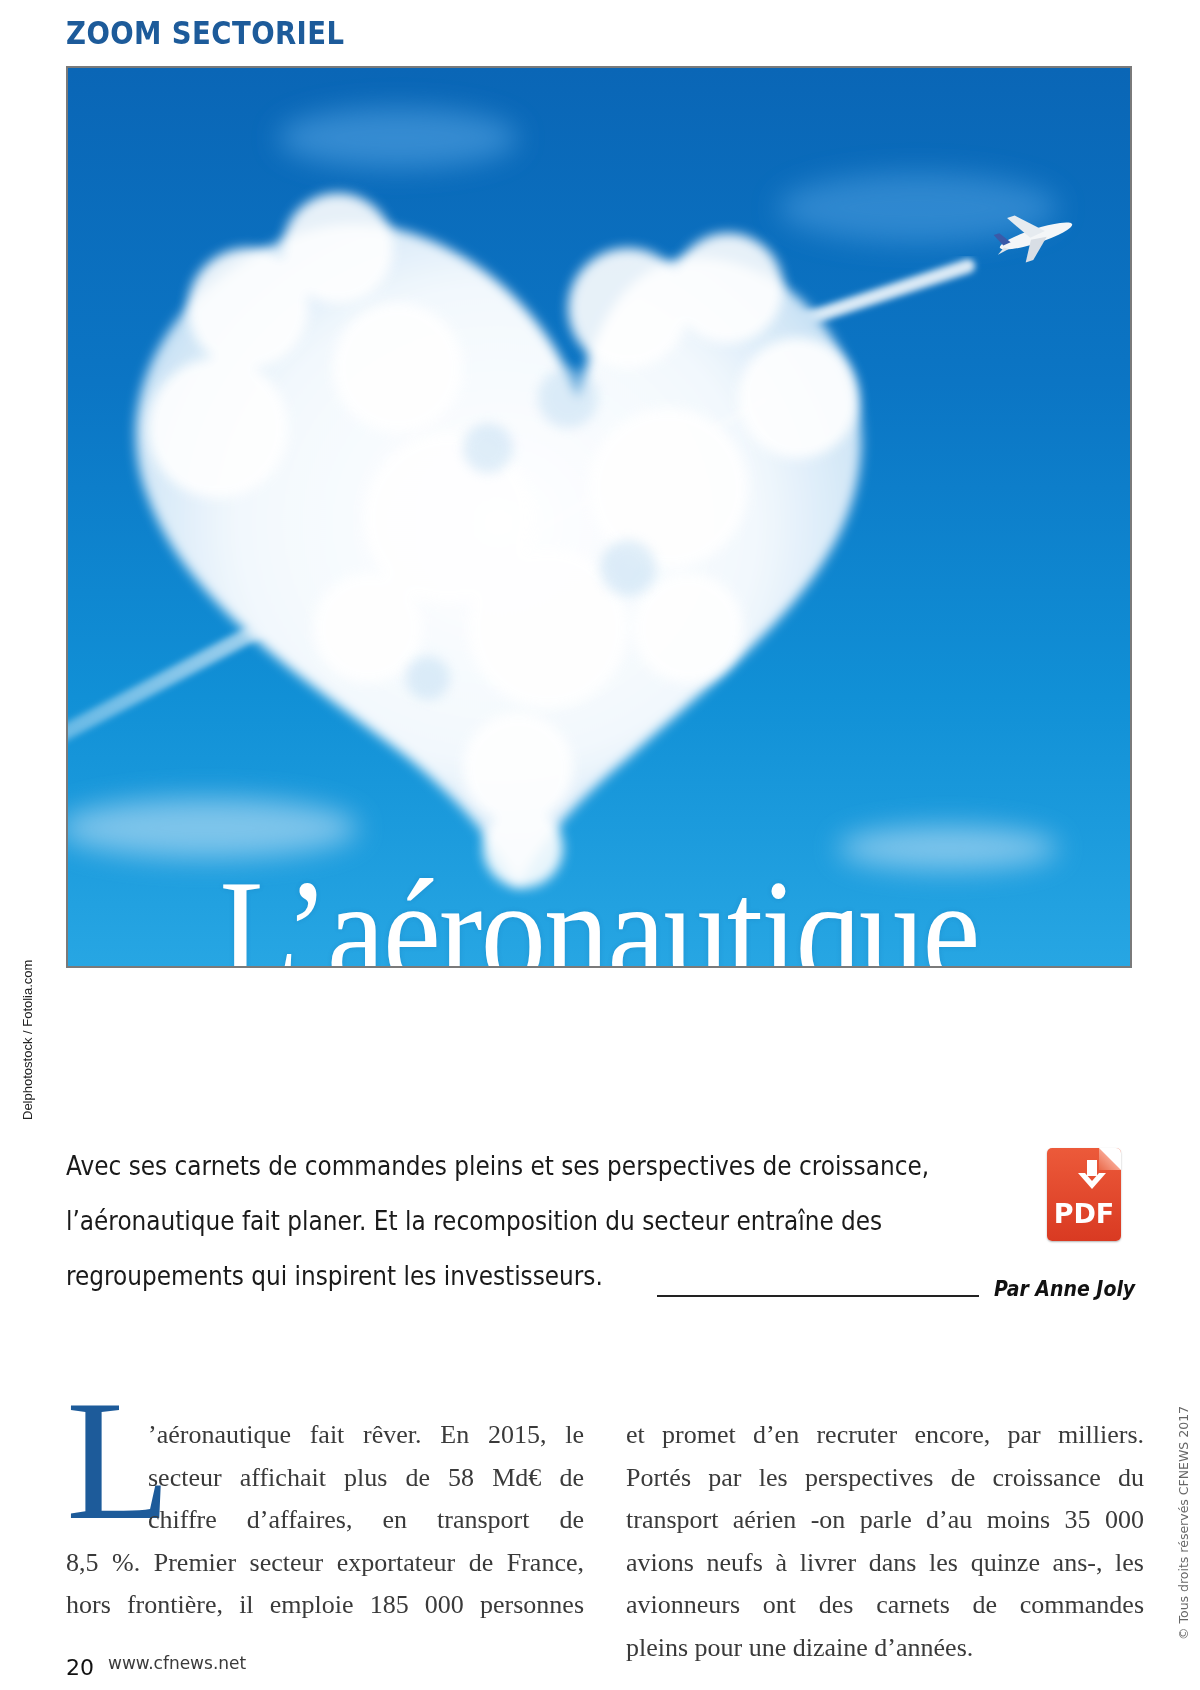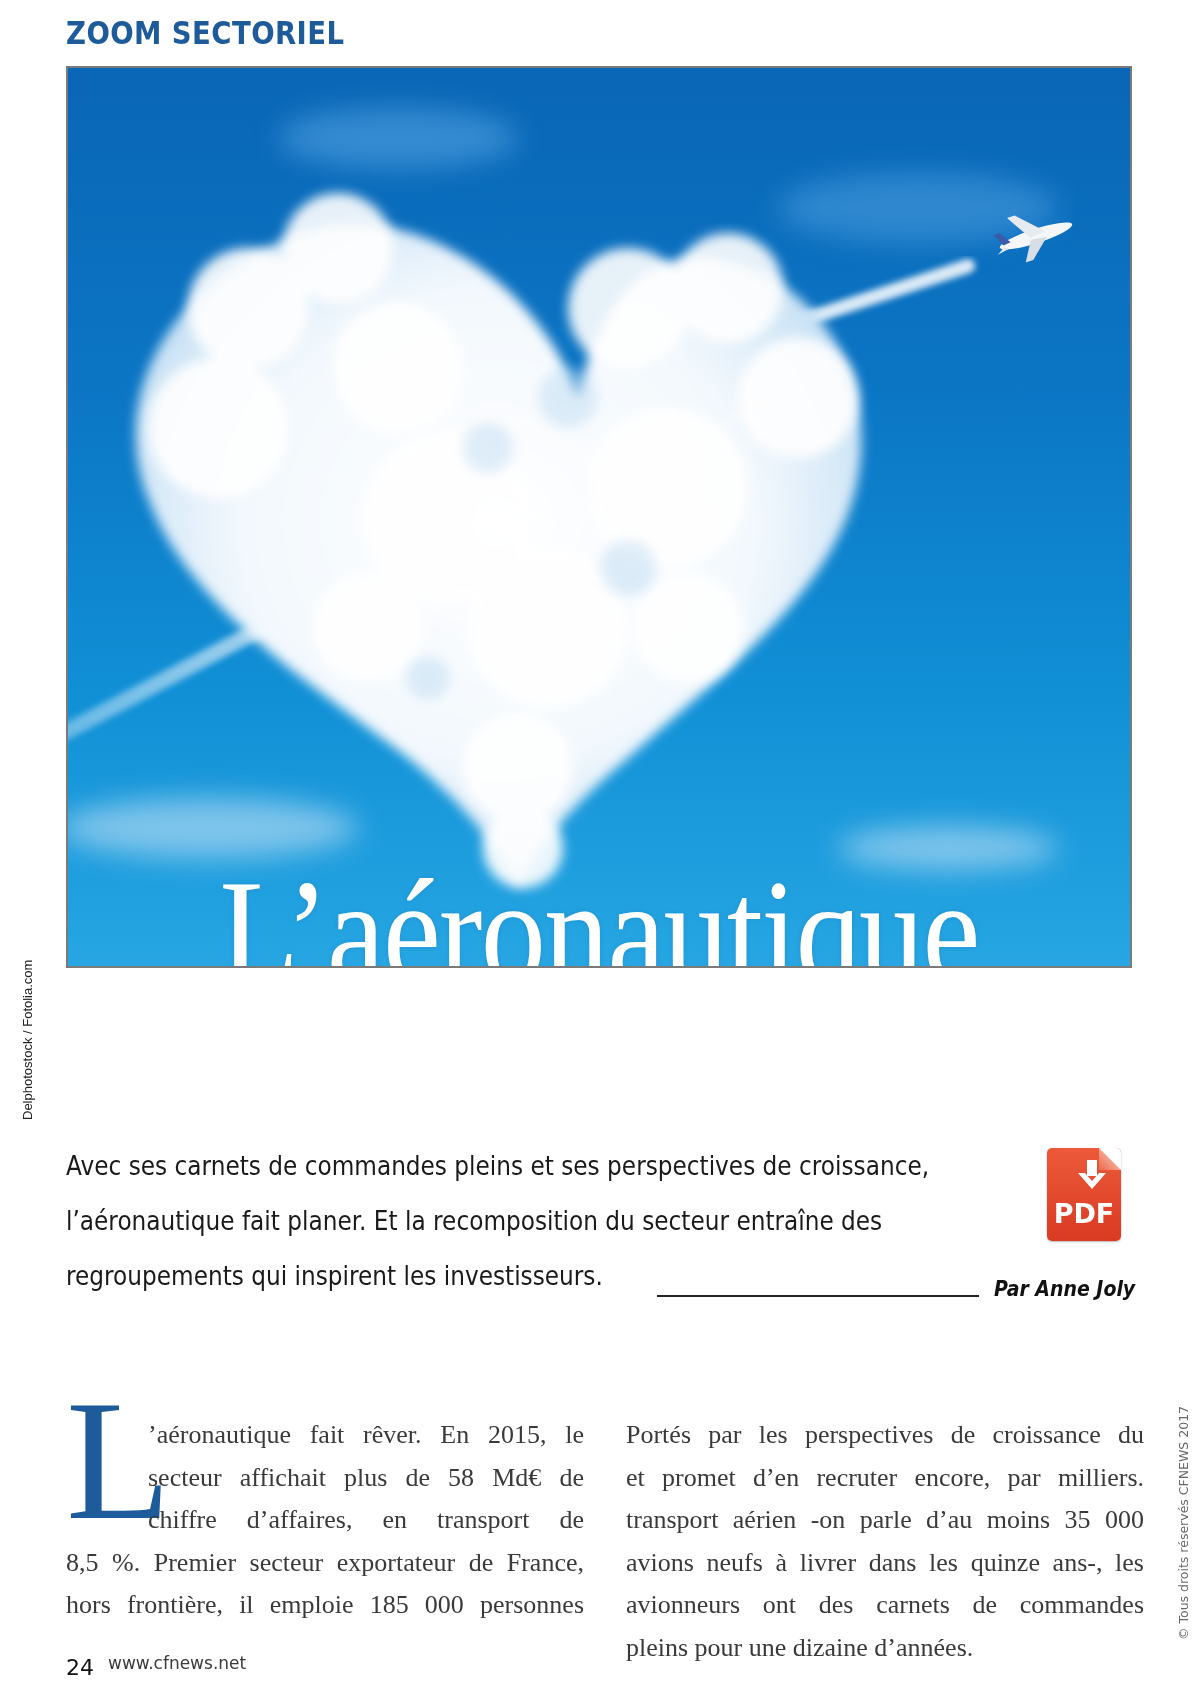--- a/index.html
+++ b/index.html
@@ -207,24 +207,24 @@
 
 <div class="col col-left">
   <span class="line indent">’aéronautique fait rêver. En 2015, le</span>
   <span class="line indent">secteur affichait plus de 58 Md€ de</span>
   <span class="line indent">chiffre d’affaires, en transport de</span>
   <span class="line">8,5 %. Premier secteur exportateur de France,</span>
   <span class="line">hors frontière, il emploie 185 000 personnes</span>
 </div>
 
 <div class="col col-right">
+  <span class="line">et promet d’en recruter encore, par milliers.</span>
   <span class="line">Portés par les perspectives de croissance du</span>
-  <span class="line">et promet d’en recruter encore, par milliers.</span>
   <span class="line">transport aérien -on parle d’au moins 35 000</span>
   <span class="line">avions neufs à livrer dans les quinze ans-, les</span>
   <span class="line">avionneurs ont des carnets de commandes</span>
   <span class="line last">pleins pour une dizaine d’années.</span>
 </div>
 
 <div class="copyright">© Tous droits réservés CFNEWS 2017</div>
 
-<div class="footer-page">24</div>
+<div class="footer-page">20</div>
 <div class="footer-site">www.cfnews.net</div>
 
 </body></html>

